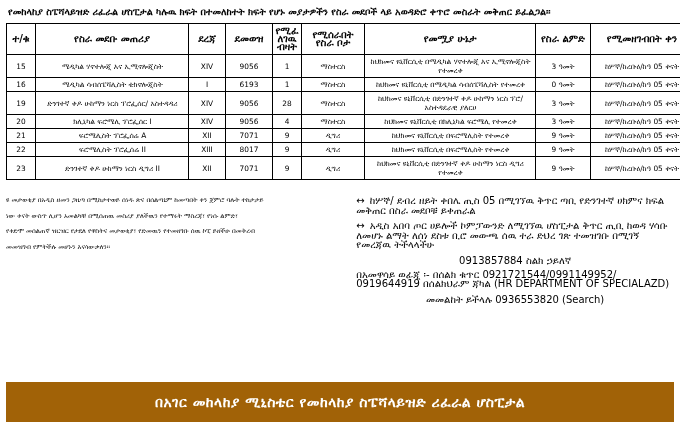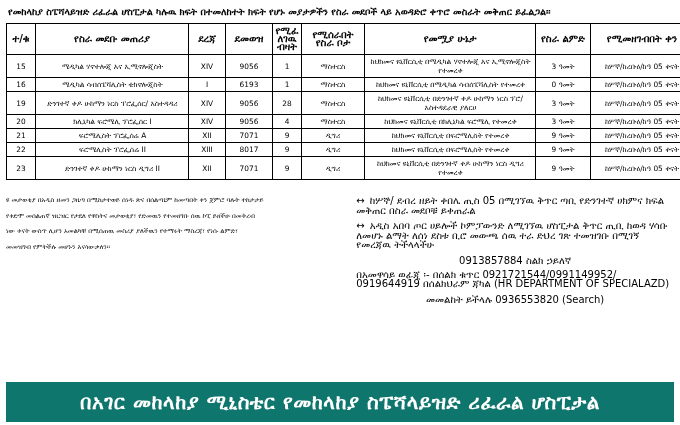--- a/index.html
+++ b/index.html
@@ -84,26 +84,26 @@
   .br-line .bullet { margin-right: 2px; }
   .phone-line { margin: 4px 0 4px 0; text-align: center; }
   .br-center { text-align: center; }
 
   .banner {
     position: absolute;
     left: 6px;
     right: 6px;
     bottom: 3px;
     height: 40px;
-    background: #0f766e;
+    background: #a16207;
     color: #fff;
     display: flex;
     align-items: center;
     justify-content: center;
-    font-size: 20px;
+    font-size: 14px;
     font-weight: bold;
     letter-spacing: 0.5px;
   }
   .spacer { height: 44px; }
 </style>
 </head>
 <body>
 
 <div class="page">
 
@@ -200,22 +200,22 @@
         <td class="left">ከህክመና ዩኒቨርሲቲ በድንገተኛ ቀዶ ሁከማን ነርስ ዲግሪ የተመረቀ</td>
         <td>9 ዓመት</td>
         <td>ከሦኞ/ከረቡዕ/ከዓ 05 ቀናት</td>
       </tr>
     </tbody>
   </table>
 
   <div class="bottom">
     <div class="bottom-left">
       <div class="bl-line">ዩ መታወቂያ በአዲስ ዘመን ጋዜጣ በሚከታተወይ ሰነዱ ጽና በሰልጣኔም ከመጣበት ቀን ጀምሮ ባሉት ተከታታይ</div>
+      <div class="bl-line">ነው ቀናት ውስጥ ሊሆን አመልካቹ በሚሰጠዉ መስሪያ ያለችዉን የተማሩት ማስረጃ፣ የነሱ ልምድ፣</div>
       <div class="bl-line">የቀድሞ መሰልጠኛ ዝርዝር የታደለ የዋስትና መታወቂያ፣ የድመዉን የተመዘገቡ ሰዉ ኮፒ ይዘችሁ በመቅረብ</div>
-      <div class="bl-line">ነው ቀናት ውስጥ ሊሆን አመልካቹ በሚሰጠዉ መስሪያ ያለችዉን የተማሩት ማስረጃ፣ የነሱ ልምድ፣</div>
       <div class="bl-line">መመዝገብ የምትችሉ መሆኑን እናሳውቃለን፡፡</div>
     </div>
     <div class="bottom-right">
       <div class="br-line">
         <span class="bullet">↔</span>
         <span>ከሦኞ/ ደብረ ዘይት ቀበሌ ጢስ 05 በሚገኘዉ ቅጥር ጣቢ የድንገተኛ ሀክምና ክፍል መቅጠር በስራ መደቦቹ ይቀጠራል</span>
       </div>
       <div class="br-line">
         <span class="bullet">↔</span>
         <span>አዲስ አበባ ጦር ሀይሎች ኮምፓውንድ ለሚገኘዉ ሆስፒታል ቅጥር ጢቢ ከወዳ ሃሳቡ ለመሆኑ ልማት ለሰነ ደስቱ ቢሮ መውጫ ሰዉ ተራ ድህረ ገጽ ተመዝገቡ በሚገኝ የመረጃዉ ትችላላችሁ</span>

